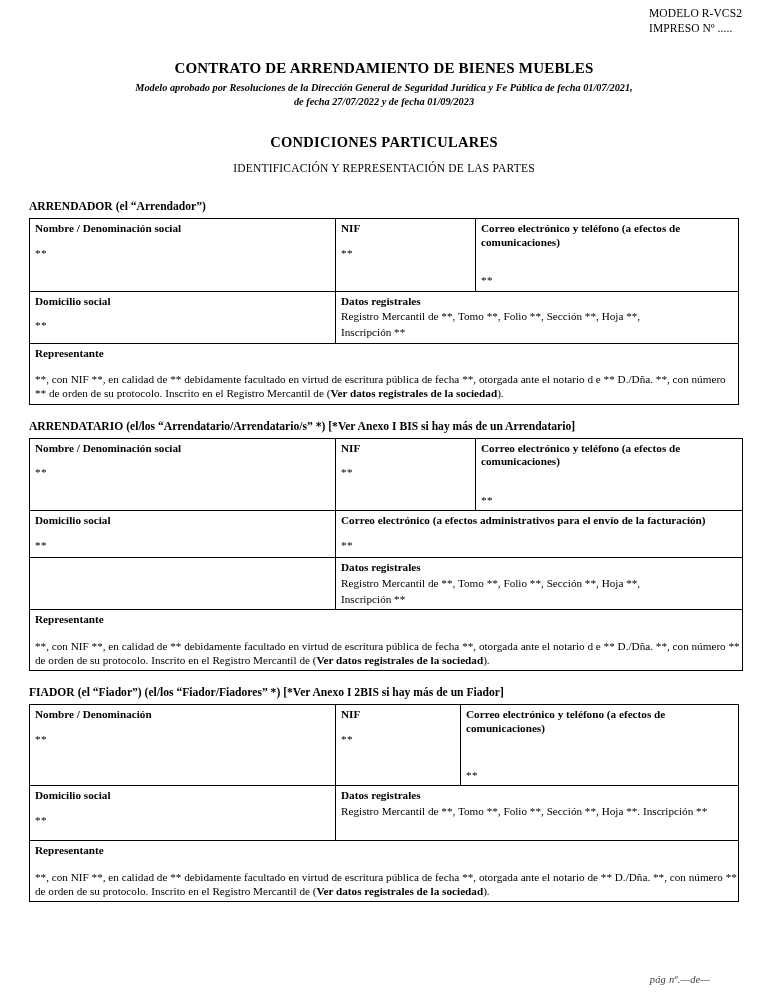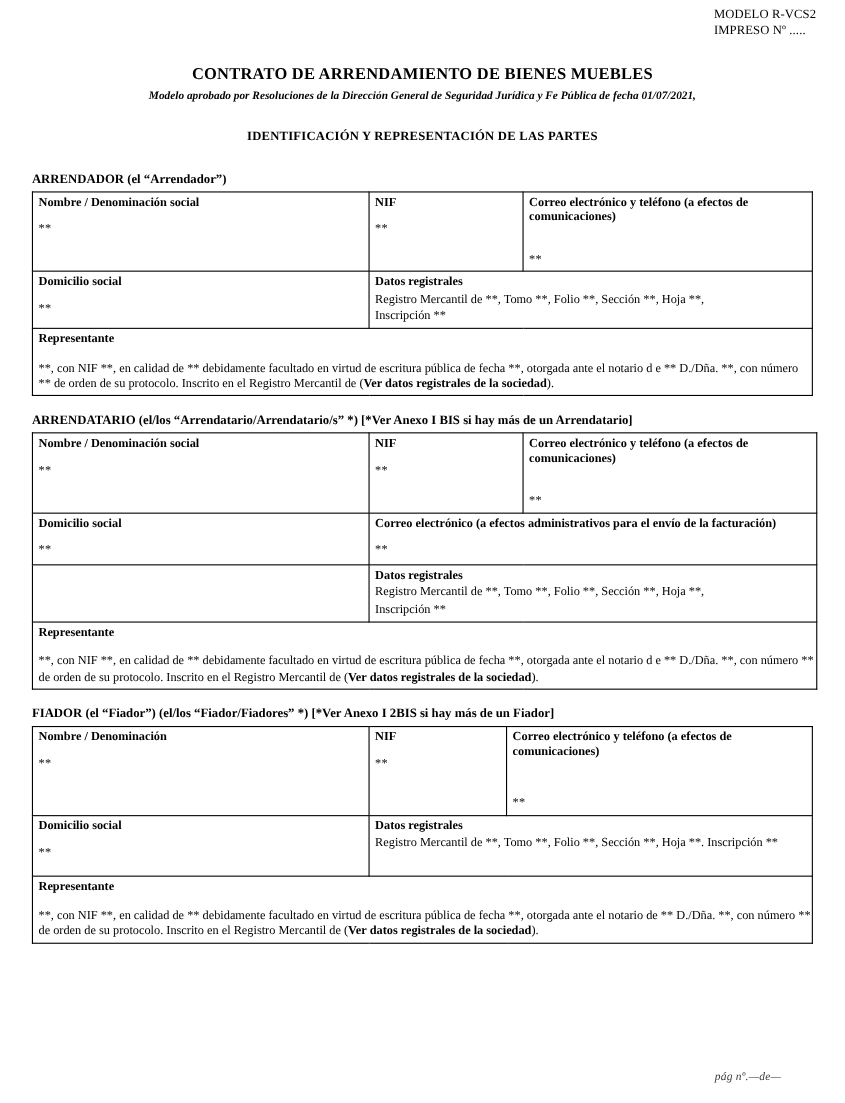--- a/index.html
+++ b/index.html
@@ -59,23 +59,23 @@
   .section-title {
     text-align: center;
     font-size: 14.5px;
     font-weight: bold;
     letter-spacing: .3px;
     margin-top: 26px;
   }
   .section-subtitle {
     text-align: center;
     font-size: 11.5px;
-    font-weight: bold;
+    font-weight: normal;
     letter-spacing: .2px;
-    margin-top: 23px;
+    margin-top: 11px;
   }
 
   
   .party-heading {
     font-size: 11.6px;
     font-weight: bold;
     margin: 0 0 5px 29px;
   }
 
   #arrendador-heading { margin-top: 26px; }
@@ -142,21 +142,23 @@
 
   <div class="doc-stamp">
     <div>MODELO R-VCS2</div>
     <div>IMPRESO Nº .....</div>
   </div>
 
   <div class="title-block">
     <h1 class="main-title">CONTRATO DE ARRENDAMIENTO DE BIENES MUEBLES</h1>
     <div class="subtitle">
       <div>Modelo aprobado por Resoluciones de la Dirección General de Seguridad Jurídica y Fe Pública de fecha 01/07/2021,</div>
+      <div>de fecha 27/07/2022 y de fecha 01/09/2023</div>
     </div>
+    <div class="section-title">CONDICIONES PARTICULARES</div>
     <div class="section-subtitle">IDENTIFICACIÓN  Y REPRESENTACIÓN  DE LAS PARTES</div>
   </div>
 
   <div class="party-heading" id="arrendador-heading">ARRENDADOR (el “Arrendador”)</div>
 
   <table class="party-table" id="table-arrendador">
     <colgroup>
         <col style="width:306px">
         <col style="width:140px">
         <col style="width:263px">

